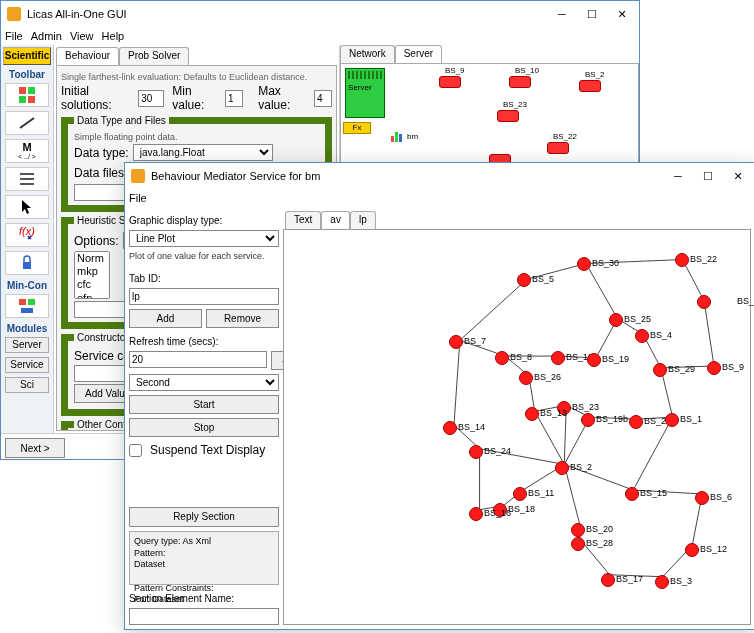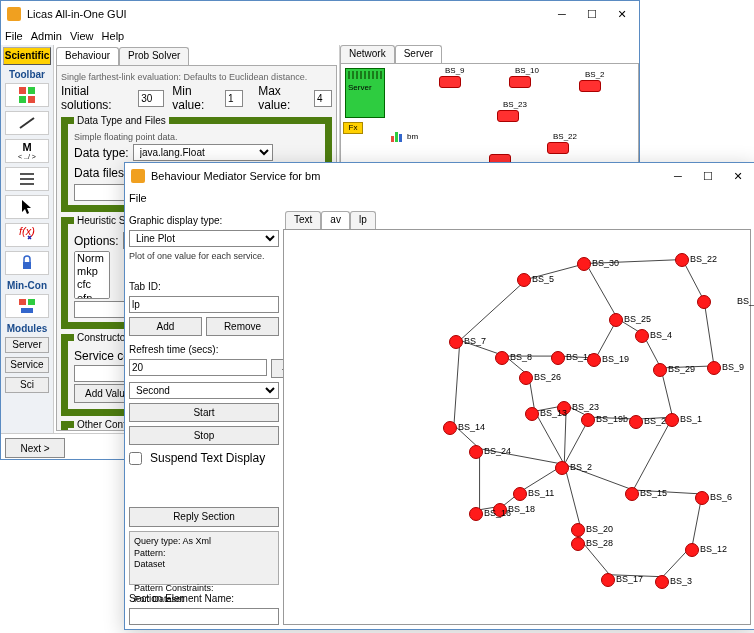--- a/index.html
+++ b/index.html
@@ -34,31 +34,31 @@
 input[type=text],select{height:17px;border:1px solid #888;background:#fff;font-size:10px;padding:0 2px}
 select{width:140px}
 button.fbtn{height:19px;border:1px solid #888;background:#eee;font-size:10px;padding:0 10px}
 
 .right{width:300px;border-left:1px solid #ccc;display:flex;flex-direction:column}
 .nethdr{width:40px;height:50px;background:#2ecc40;border:1px solid #060;margin:4px;padding:2px;font-size:9px;color:#003300;display:flex;flex-direction:column;gap:4px}
 .nethdr .bars{height:8px;background:repeating-linear-gradient(90deg,#1a7a1a 0 2px,#2ecc40 2px 4px)}
 .netg{flex:1;position:relative;overflow:hidden}
 .bs{position:absolute;width:22px;height:12px;background:#ff3030;border:1px solid #a00;border-radius:3px}
 .bslabel{position:absolute;font-size:8px}
-.fx{width:20px;height:12px;background:#ffd000;border:1px solid #aa8800;margin:2px;font-size:8px;text-align:center}
+.fx{width:28px;height:12px;background:#ffd000;border:1px solid #aa8800;margin:2px;font-size:8px;text-align:center}
 
 .footer{height:26px;border-top:1px solid #ccc;padding:4px}
 .footer .nbtn{width:60px;height:20px;border:1px solid #888;background:#eee;font-size:10px}
 
 
 #subwin{left:124px;top:162px;width:632px;height:468px;z-index:10;box-shadow:0 4px 20px rgba(0,0,0,.2)}
 #subwin .body{padding:4px;gap:4px}
 .leftpane{width:150px;display:flex;flex-direction:column;gap:4px}
 .leftpane .lbl{font-size:10px;margin-top:4px}
-.leftpane .hint{font-size:9px;color:#333;margin-bottom:12px}
+.leftpane .hint{font-size:9px;color:#333;margin-bottom:4px}
 .btnrow{display:flex;gap:4px}
 .graph{flex:1;border:1px solid #999;background:#fff;position:relative}
 .node{position:absolute;width:14px;height:14px;background:#ff1a1a;border:1px solid #a00;border-radius:50%}
 .nl{position:absolute;font-size:9px;white-space:nowrap}
 svg.edges{position:absolute;left:0;top:0;width:100%;height:100%}
 svg.edges line{stroke:#444;stroke-width:1}
 .repbtn{height:20px;border:1px solid #888;background:#eee;font-size:10px;width:100%;text-align:center;line-height:18px}
 .repbox{border:1px solid #aaa;background:#f0f0f0;padding:4px;font-size:9px;height:54px;line-height:1.3}
 input[type=checkbox]{margin-right:4px}
 </style>

